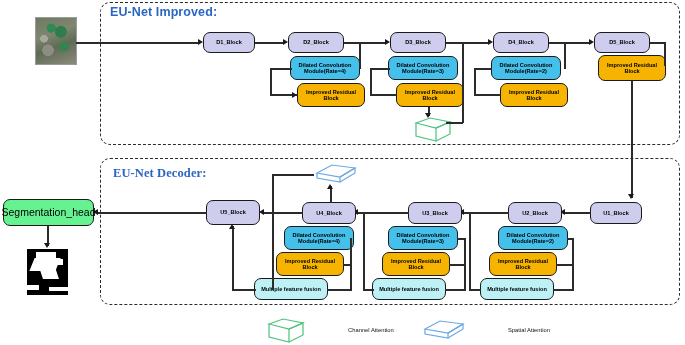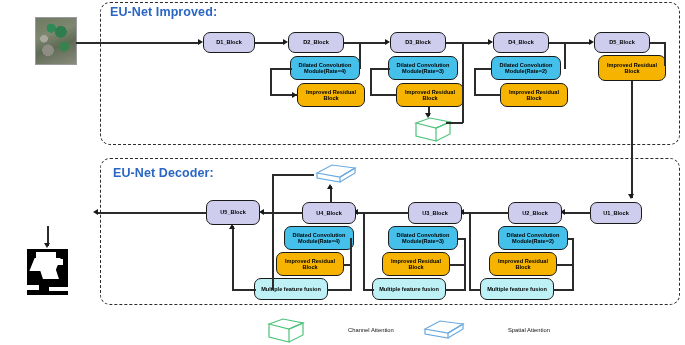--- a/index.html
+++ b/index.html
@@ -141,21 +141,21 @@
   <div class="blk orange t6" style="left:598px;top:55px;width:68px;height:26px;padding:0 2px;">
     <span>Improved Residual Block</span>
   </div>
   <div class="edge eh" style="left:650px;top:42px;width:16px;"></div>
   <div class="edge ev" style="left:664px;top:42px;width:1.5px;height:24px;"></div>
 
   <div class="edge ev" style="left:631px;top:81px;width:1.5px;height:117px;"></div>
   <div class="arw arw-d" style="left:628.3px;top:194px;"></div>
 
   <div class="dashed-box" style="left:100px;top:158px;width:580px;height:147px;"></div>
-  <div class="section-title" style="left:113px;top:166px;">EU-Net Decoder:</div>
+  <div class="section-title" style="left:113px;top:166px;font-family:Liberation Serif, serif;">EU-Net Decoder:</div>
 
   <div class="blk purple t6" style="left:590px;top:202px;width:52px;height:22px;">
     <span>U1_Block</span>
   </div>
   <div class="edge eh" style="left:563px;top:212px;width:28px;"></div>
   <div class="arw arw-l" style="left:560px;top:208.6px;"></div>
 
   <div class="blk purple t6" style="left:508px;top:202px;width:54px;height:22px;">
     <span>U2_Block</span>
   </div>
@@ -241,20 +241,23 @@
     <span>U5_Block</span>
   </div>
 
   <div class="edge ev" style="left:232px;top:226px;width:1.5px;height:63px;"></div>
   <div class="edge eh" style="left:232px;top:289px;width:24px;"></div>
   <div class="arw arw-u" style="left:229.3px;top:224px;"></div>
 
   <div class="edge eh" style="left:96px;top:212px;width:111px;"></div>
   <div class="arw arw-l" style="left:93px;top:208.6px;"></div>
 
+  <div class="blk green t11" style="left:3px;top:199px;width:91px;height:27px;">
+    <span>Segmentation_head</span>
+  </div>
 
   <div class="edge ev" style="left:47px;top:226px;width:1.5px;height:20px;"></div>
   <div class="arw arw-d" style="left:44.3px;top:243px;"></div>
 
   <div class="maskimg" style="left:27px;top:249px;width:41px;height:46px;">
     <div class="w1" style="left:9px;top:3px;width:20px;height:7px;"></div>
     <div class="w1" style="left:5px;top:9px;width:26px;height:13px;transform:skewX(-22deg);"></div>
     <div class="w1" style="left:14px;top:18px;width:16px;height:12px;transform:skewX(18deg);"></div>
     <div class="w1" style="left:0px;top:36px;width:12px;height:5px;"></div>
     <div class="w1" style="left:22px;top:38px;width:19px;height:4px;"></div>

